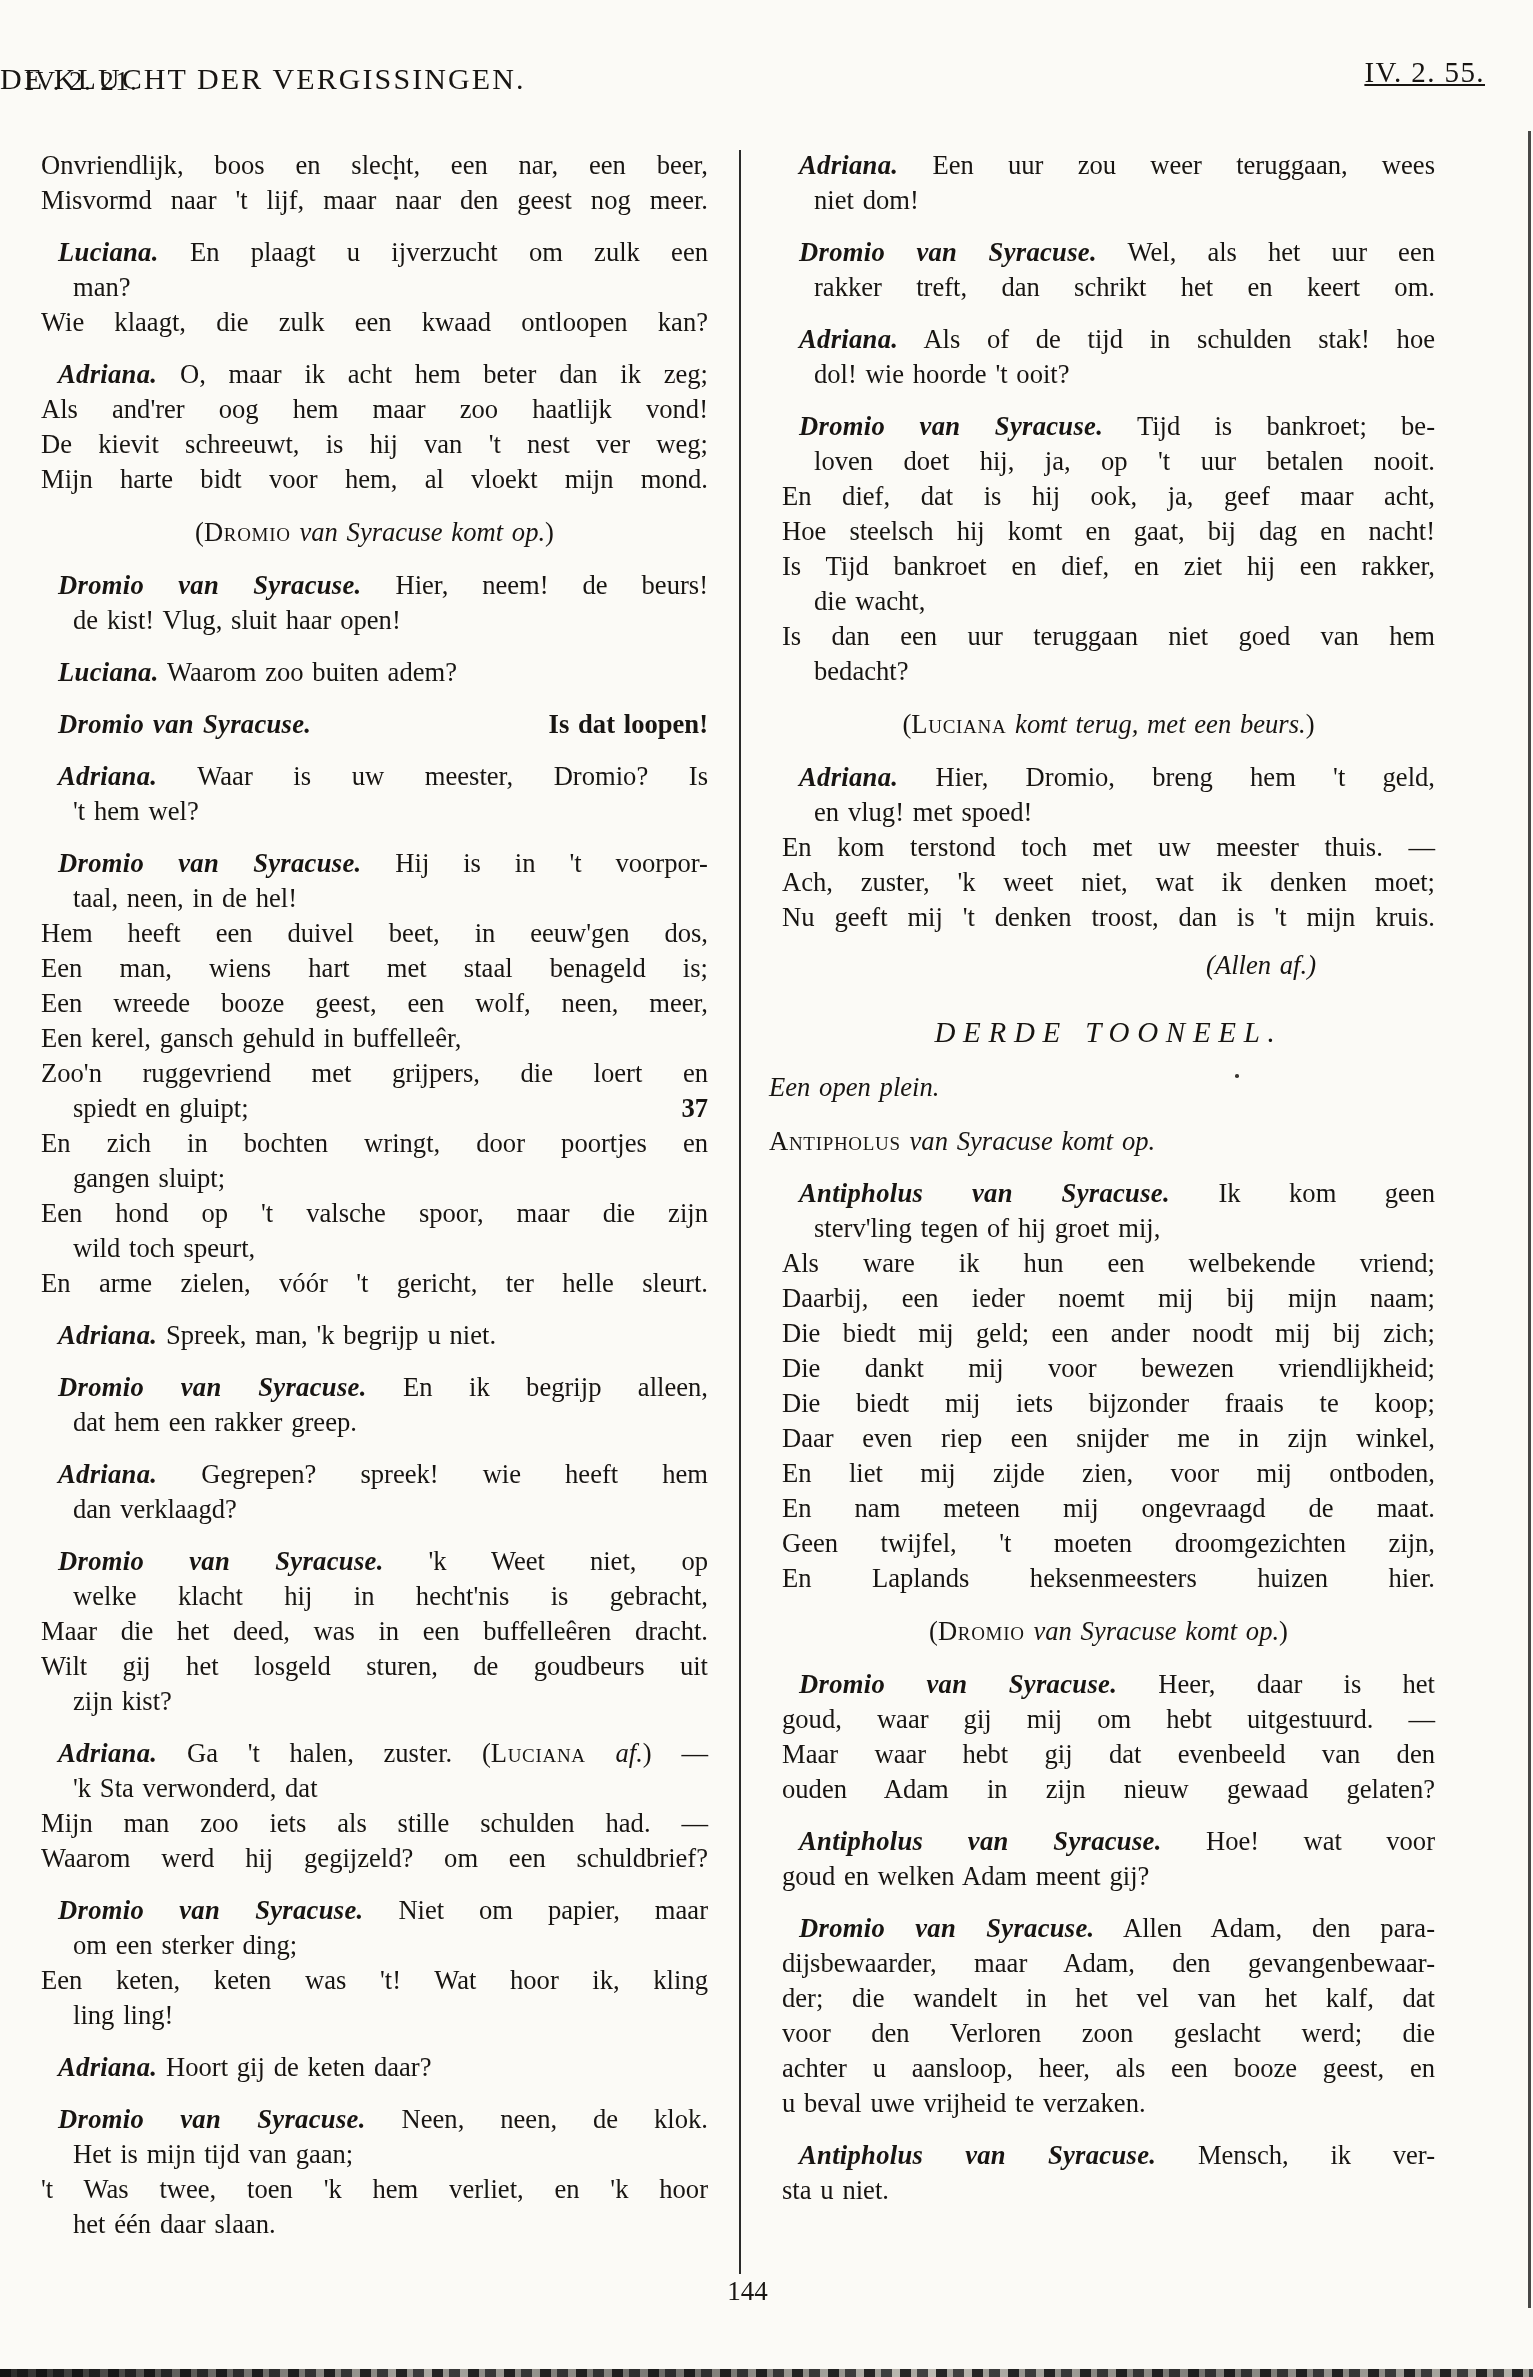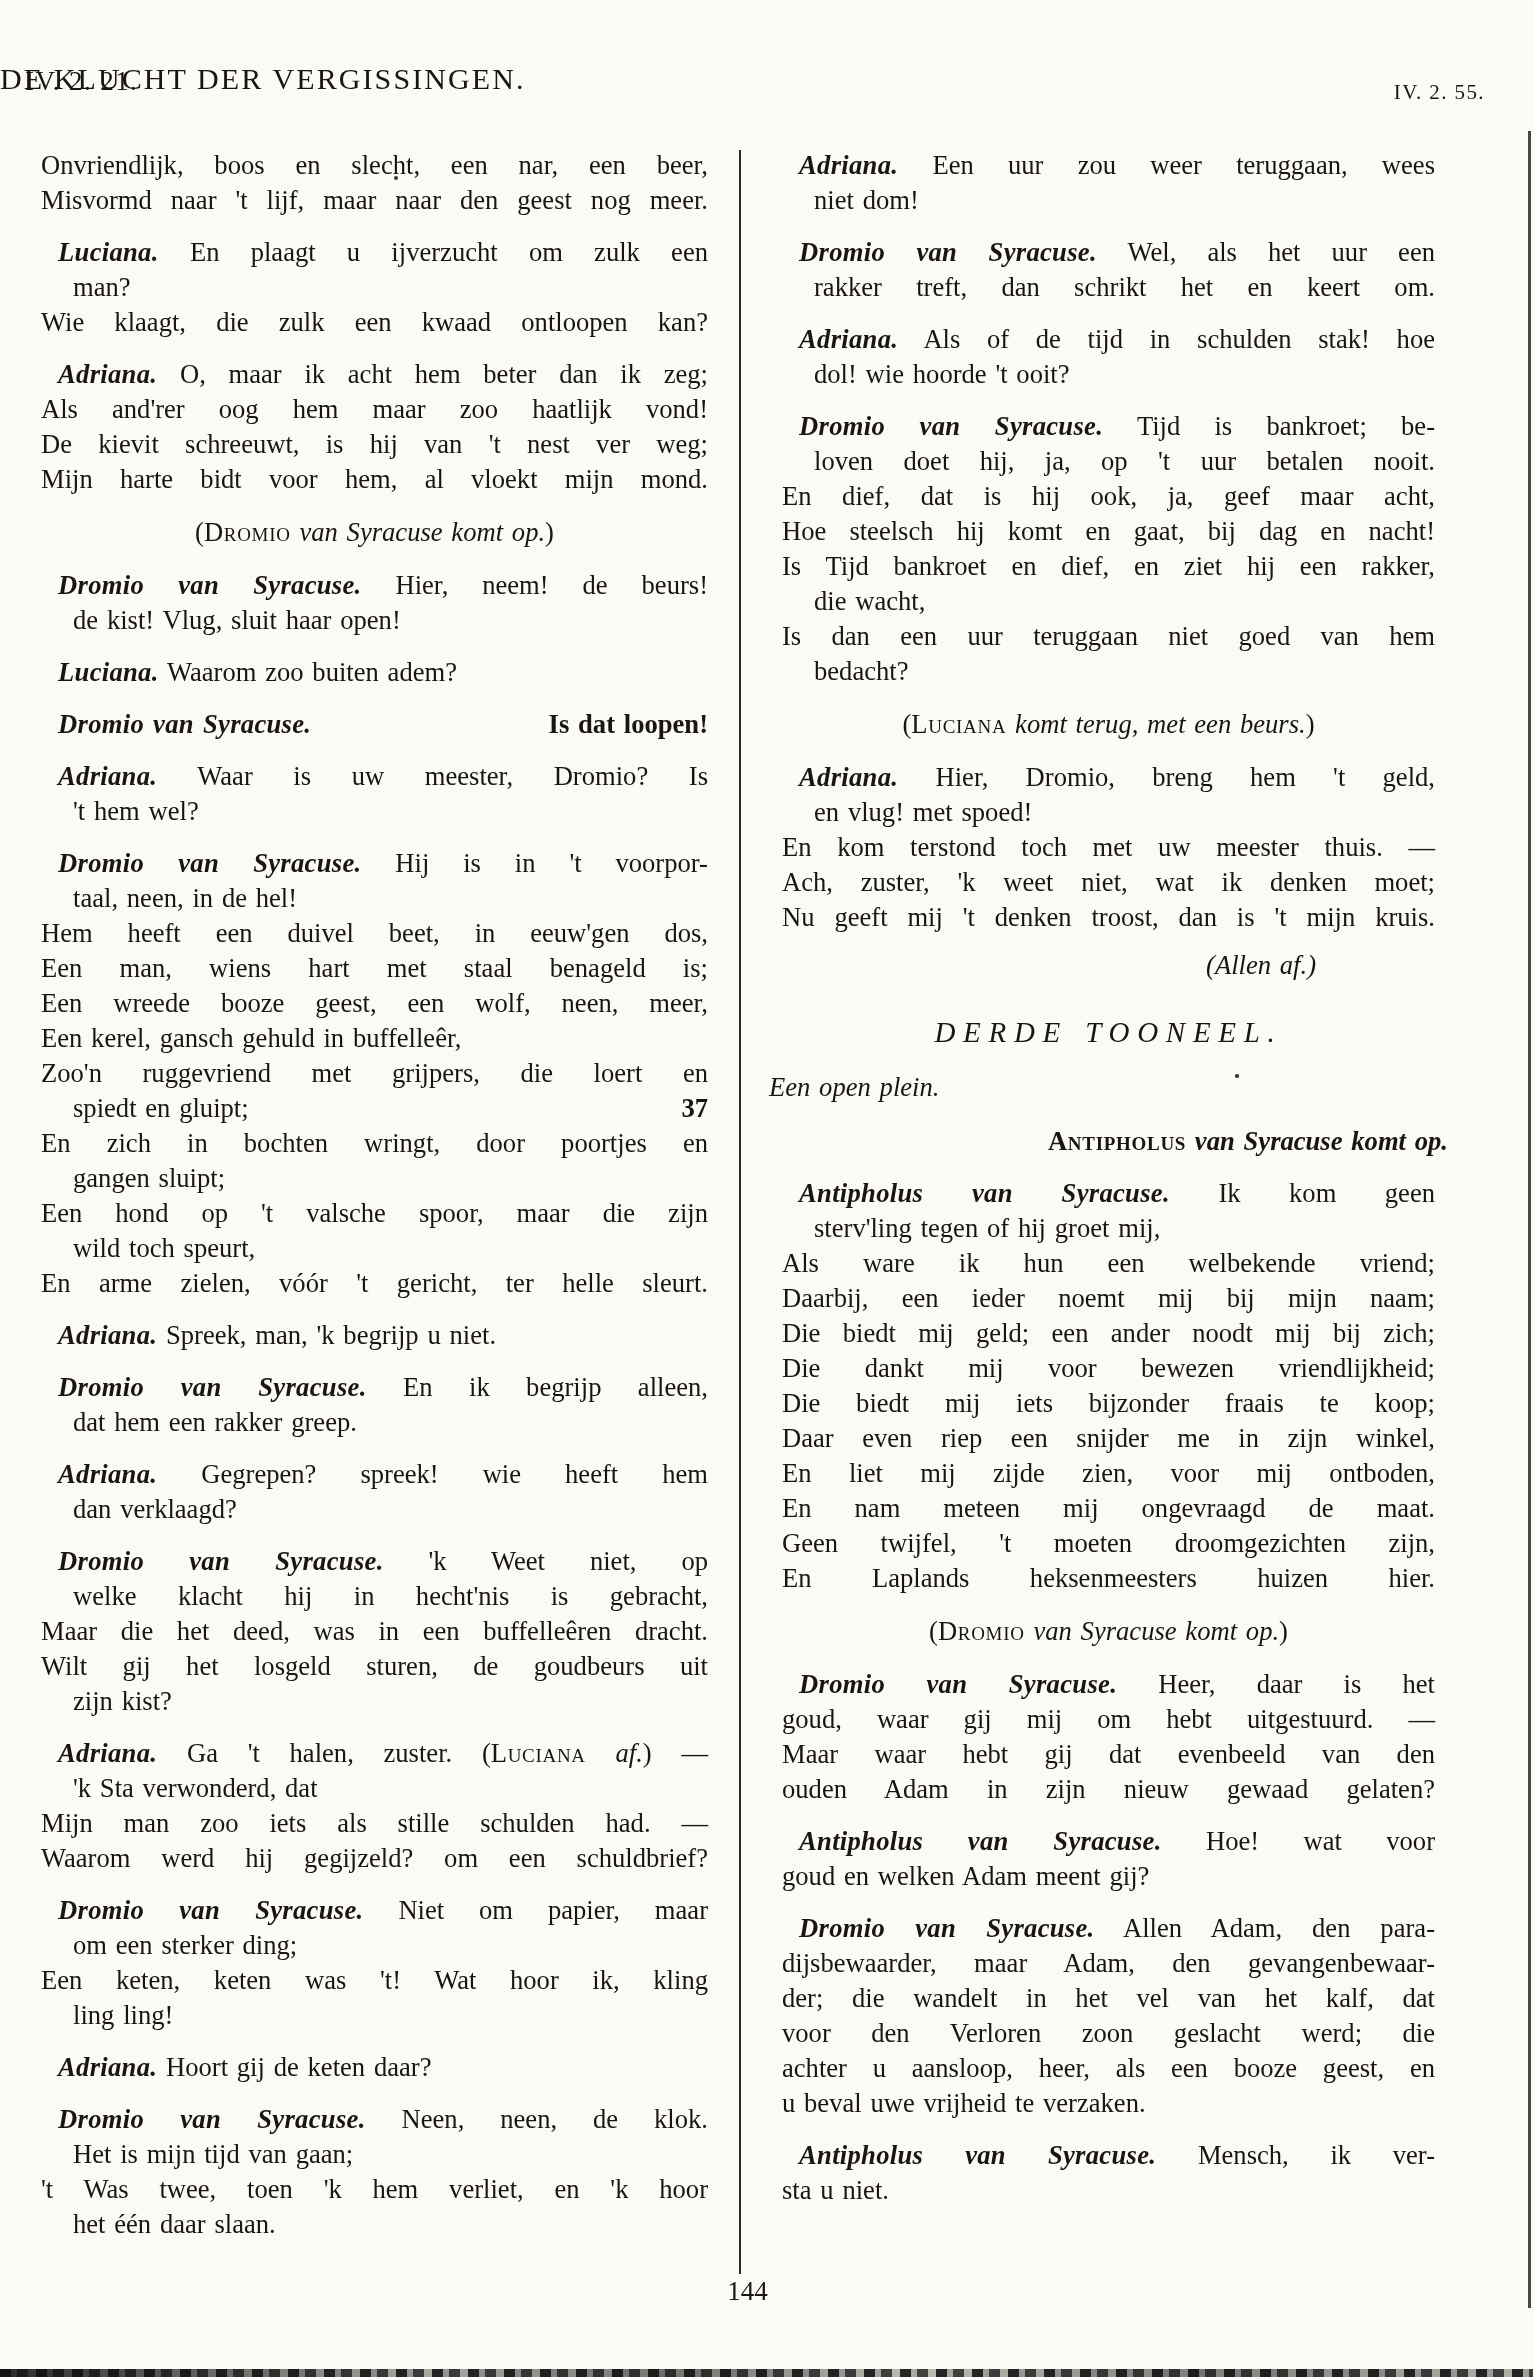--- a/index.html
+++ b/index.html
@@ -5,21 +5,21 @@
   html,body{margin:0;padding:0;}
   body{
     width:1534px;height:2377px;position:relative;overflow:hidden;
     background:#fbfaf6;
     font-family:"Liberation Serif","DejaVu Serif",serif;
     color:#181512;
   }
   .page{position:absolute;inset:0;}
   
   .hdr-left{position:absolute;left:25px;top:66px;font-size:27px;letter-spacing:1.4px;}
-  .hdr-right{position:absolute;right:49px;top:80px;font-size:21px;letter-spacing:1.4px;}
+  .hdr-right{position:absolute;right:49px;top:56px;font-size:29px;letter-spacing:1.4px;text-decoration:underline;}
   .hdr-title{position:absolute;left:0;right:0;top:62px;font-size:30px;letter-spacing:2.1px;}
   
   .col{position:absolute;top:148px;}
   #col-left{left:28px;width:693px;}
   #col-right{left:769px;width:679px;}
   .line{position:relative;font-size:26.6px;line-height:35px;word-spacing:0.08em;}
   .i1{padding-left:17px;}
   .i2{padding-left:32px;}
   .j{text-align:justify;text-align-last:justify;}
   .spk{font-weight:bold;font-style:italic;letter-spacing:0.3px;}
@@ -27,21 +27,21 @@
   .sc{font-variant:small-caps;letter-spacing:0.7px;}
   .rnote{position:absolute;right:0;top:0;font-weight:bold;}
   .blk{margin:13px;}
   .speech,.verse{margin-top:17px;}
   .col > .blk:first-child{margin-top:0;}
   .stage{margin:18px 0;text-align:center;}
   .stageR{margin-top:9.8px;text-align:right;padding-right:119px;}
   .heading{margin:32px 0 4.2px;text-align:center;font-style:italic;}
   .heading .line{font-size:29px;letter-spacing:7.7px;}
   .iheading{margin:19.6px 0 4.2px;text-align:left;}
-  .cast{margin:19.6px 0 9.8px;text-align:right;font-weight:bold;}
+  .cast{margin:19.6px 0 9.8px;text-align:left;}
   
   .divider{position:absolute;left:739px;top:150px;width:2.1px;height:2124px;background:#141414;opacity:.9;}
   .edge-line{position:absolute;left:1528px;top:131px;width:2.8px;height:2177px;background:#1c1c1c;opacity:.8;}
   .pageno{position:absolute;left:0;right:0;top:2276px;text-align:center;font-size:27px;transform:translateX(-19.6px);}
   .bottom-strip{
     position:absolute;left:0;right:0;bottom:0;height:7.7px;
     background:
       linear-gradient(90deg, rgba(15,15,15,.85), rgba(15,15,15,.25) 28%, rgba(15,15,15,.5) 44%, rgba(15,15,15,.15) 60%, rgba(15,15,15,.45) 78%, rgba(15,15,15,.2)),
       repeating-linear-gradient(90deg,#2a2a2a 0 11.2px,#c8c5bd 11.2px 17px,#4a4a4a 17px 28px,#dedbd2 28px 36px);
   }

